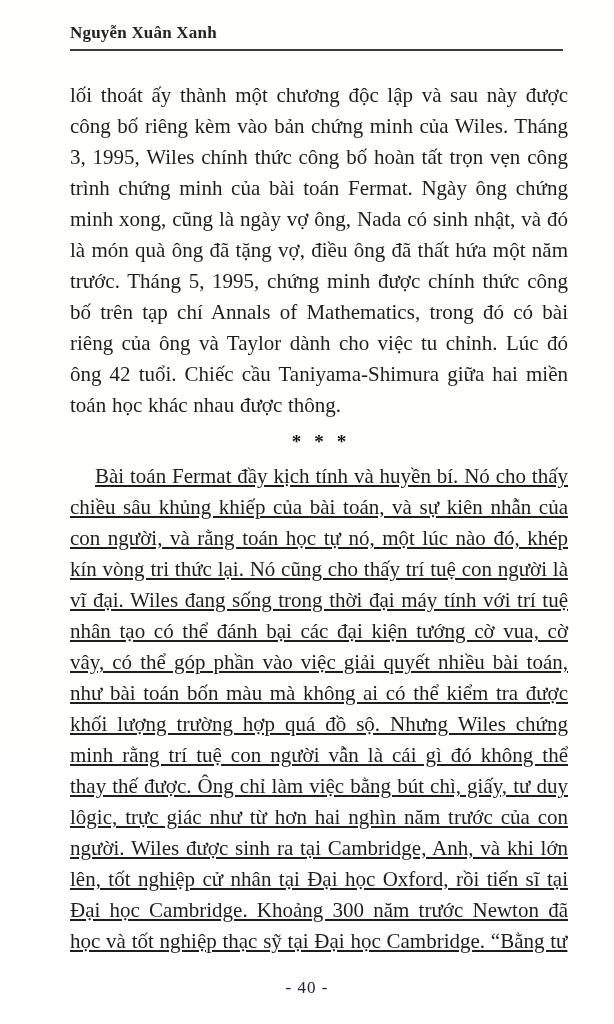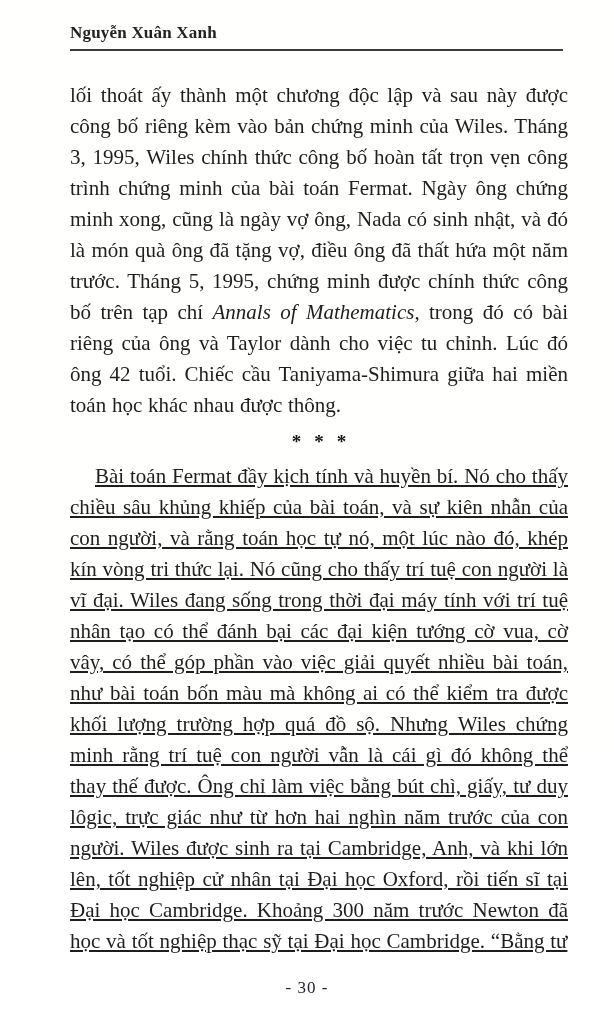--- a/index.html
+++ b/index.html
@@ -50,21 +50,20 @@
   }
   .para {
     margin: 0;
     word-spacing: 0.5px;
   }
   .para.indented {
     text-indent: 25px;
     text-decoration: underline;
   }
   .italic {
-    font-style: italic;
   }
   .separator {
     text-align: center;
     font-size: 19px;
     font-weight: bold;
     letter-spacing: 13px;
     padding-left: 13px; 
     margin: 9px 0 7px 0;
     line-height: 24px;
     color: #161616;
@@ -97,16 +96,16 @@
 
     <p class="para"><span>lối thoát ấy thành một chương độc lập và sau này được công bố riêng kèm vào bản chứng minh của Wiles. Tháng 3, 1995, Wiles chính thức công bố hoàn tất trọn vẹn công trình chứng minh của bài toán Fermat. Ngày ông chứng minh xong, cũng là ngày vợ ông, Nada có sinh nhật, và đó là món quà ông đã tặng vợ, điều ông đã thất hứa một năm trước. Tháng 5, 1995, chứng minh được chính thức công bố trên tạp chí </span><span class="italic">Annals of Mathematics</span><span>, trong đó có bài riêng của ông và Taylor dành cho việc tu chỉnh. Lúc đó ông 42 tuổi. Chiếc cầu Taniyama-Shimura giữa hai miền toán học khác nhau được thông.</span></p>
 
     <div class="separator">***</div>
 
     <p class="para indented"><span>Bài toán Fermat đầy kịch tính và huyền bí. Nó cho thấy chiều sâu khủng khiếp của bài toán, và sự kiên nhẫn của con người, và rằng toán học tự nó, một lúc nào đó, khép kín vòng tri thức lại. Nó cũng cho thấy trí tuệ con người là vĩ đại. Wiles đang sống trong thời đại máy tính với trí tuệ nhân tạo có thể đánh bại các đại kiện tướng cờ vua, cờ vây, có thể góp phần vào việc giải quyết nhiều bài toán, như bài toán bốn màu mà không ai có thể kiểm tra được khối lượng trường hợp quá đồ sộ. Nhưng Wiles chứng minh rằng trí tuệ con người vẫn là cái gì đó không thể thay thế được. Ông chỉ làm việc bằng bút chì, giấy, tư duy lôgic, trực giác như từ hơn hai nghìn năm trước của con người. Wiles được sinh ra tại Cambridge, Anh, và khi lớn lên, tốt nghiệp cử nhân tại Đại học Oxford, rồi tiến sĩ tại Đại học Cambridge. Khoảng 300 năm trước Newton đã học và tốt nghiệp thạc sỹ tại Đại học Cambridge. “Bằng tư</span></p>
 
   </main>
 
   <footer class="page-footer">
-    <span class="page-number">- 30 -</span>
+    <span class="page-number">- 40 -</span>
   </footer>
 
 </div>
 
 </body></html>

